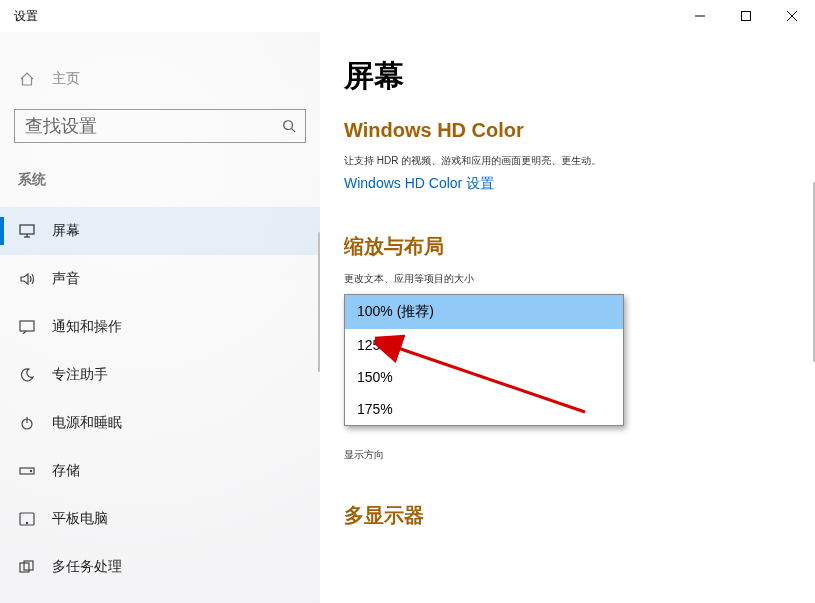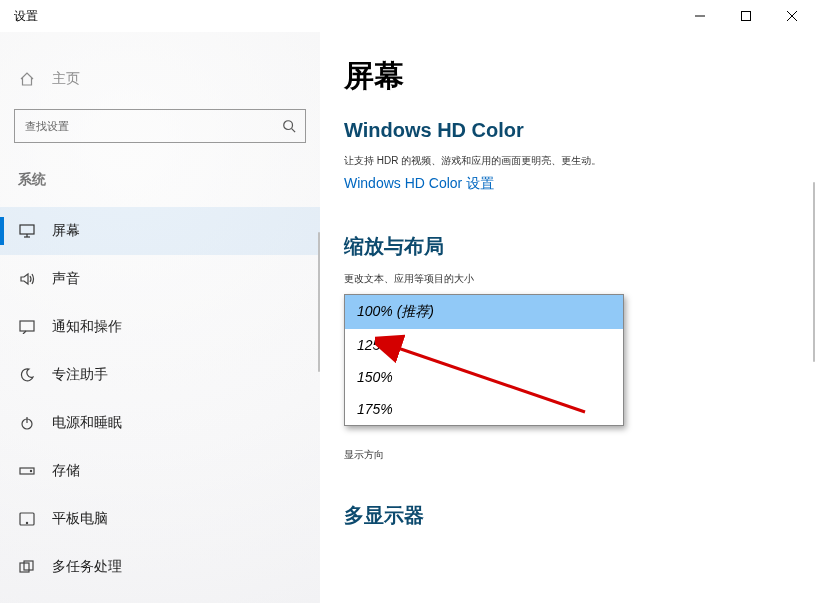--- a/index.html
+++ b/index.html
@@ -13,48 +13,48 @@
 
   .app-body { display: flex; height: calc(100% - 32px); }
 
   
   .sidebar { width: 320px; height: 100%; background: linear-gradient(to bottom, #f7f7f7, #fafafafa); border-right: none; position: relative; }
   .home-row { display:flex; align-items:center; height:44px; padding-left:18px; margin-top:25px; }
   .home-row .icon { width:18px; display:flex; justify-content:center; margin-right:16px; color:#333; }
   .home-row .label { font-size:14px; color:#222; }
 
   .search-wrap { margin: 8px 14px 16px 14px; position: relative; }
-  .search-input { width: 100%; height: 34px; border: 1px solid #999; background: transparent; padding: 0 17px 0 10px; font-size: 11px; color: #222; outline: none; }
+  .search-input { width: 100%; height: 34px; border: 1px solid #999; background: transparent; padding: 0 17px 0 10px; font-size: 18px; color: #222; outline: none; }
   .search-input::placeholder { color: #666; }
   .search-icon { position: absolute; right: 10px; top: 50%; transform: translateY(-50%); color: #555; font-size:14px;}
 
   .section-header { font-size: 14px; font-weight: 600; padding: 12px 18px 18px 18px; color:#000;}
 
   .nav { display:flex; flex-direction:column; }
   .nav-item { display:flex; align-items:center; height:48px; padding-left:18px; cursor:default; position:relative; }
   .nav-item .icon { width:18px; display:flex; justify-content:center; margin-right:16px; color:#444; }
   .nav-item .label { font-size:14px; color:#222; }
   .nav-item.selected::before { content:""; position:absolute; left:0; top:10px; bottom:10px; width:4px; background:#0078d7; }
   .nav-item.selected { background: rgba(0,120,215,0.08); }
 
   
   .side-scroll { position:absolute; right:0; top:200px; width:2px; height:140px; background:#c0c0c0; border-radius:1px; }
 
   
   .content { flex:1; padding: 24px 24px 0 24px; position: relative; overflow: hidden; }
   .page-title { font-size: 30px; font-weight: 600; margin-bottom: 22px; color:#000;}
-  .h2 { font-size: 20px; font-weight: 600; margin-bottom: 12px; color:#0c4a6e; }
+  .h2 { font-size: 20px; font-weight: 600; margin-bottom: 12px; color:#a16207; }
   .desc { font-size: 10px; color:#333; margin: 12px 0 6px 0; }
   .link { color:#0067c0; font-size:14px; cursor:pointer; display:inline-block; margin-bottom: 28px; }
   .section-gap { margin-top: 12px; }
   .label-sm { font-size: 10px; color:#333; margin: 10px 0 8px 0; }
 
   
   .dropdown-open { width: 280px; border:1px solid #888; box-shadow: 2px 3px 6px rgba(0,0,0,.35); background:#fff; }
-  .dropdown-open .opt { padding: 8px 12px; font-size: 14px; color:#000;font-style:italic; }
+  .dropdown-open .opt { padding: 8px 12px; font-size: 14px; color:#000; }
   .dropdown-open .opt.highlight { background:#91c9f7; }
 
   
   .select-closed { width: 280px; height: 36px; border:1px solid #888; display:flex; align-items:center; justify-content:space-between; padding:0 10px; font-size:14px; color:#000; background:#fff; }
   .select-closed .chev { color:#555; }
 
   
   .content-scroll { position:absolute; right:0; top:150px; width:2px; height:180px; background:#c0c0c0; border-radius:1px; }
 
   

